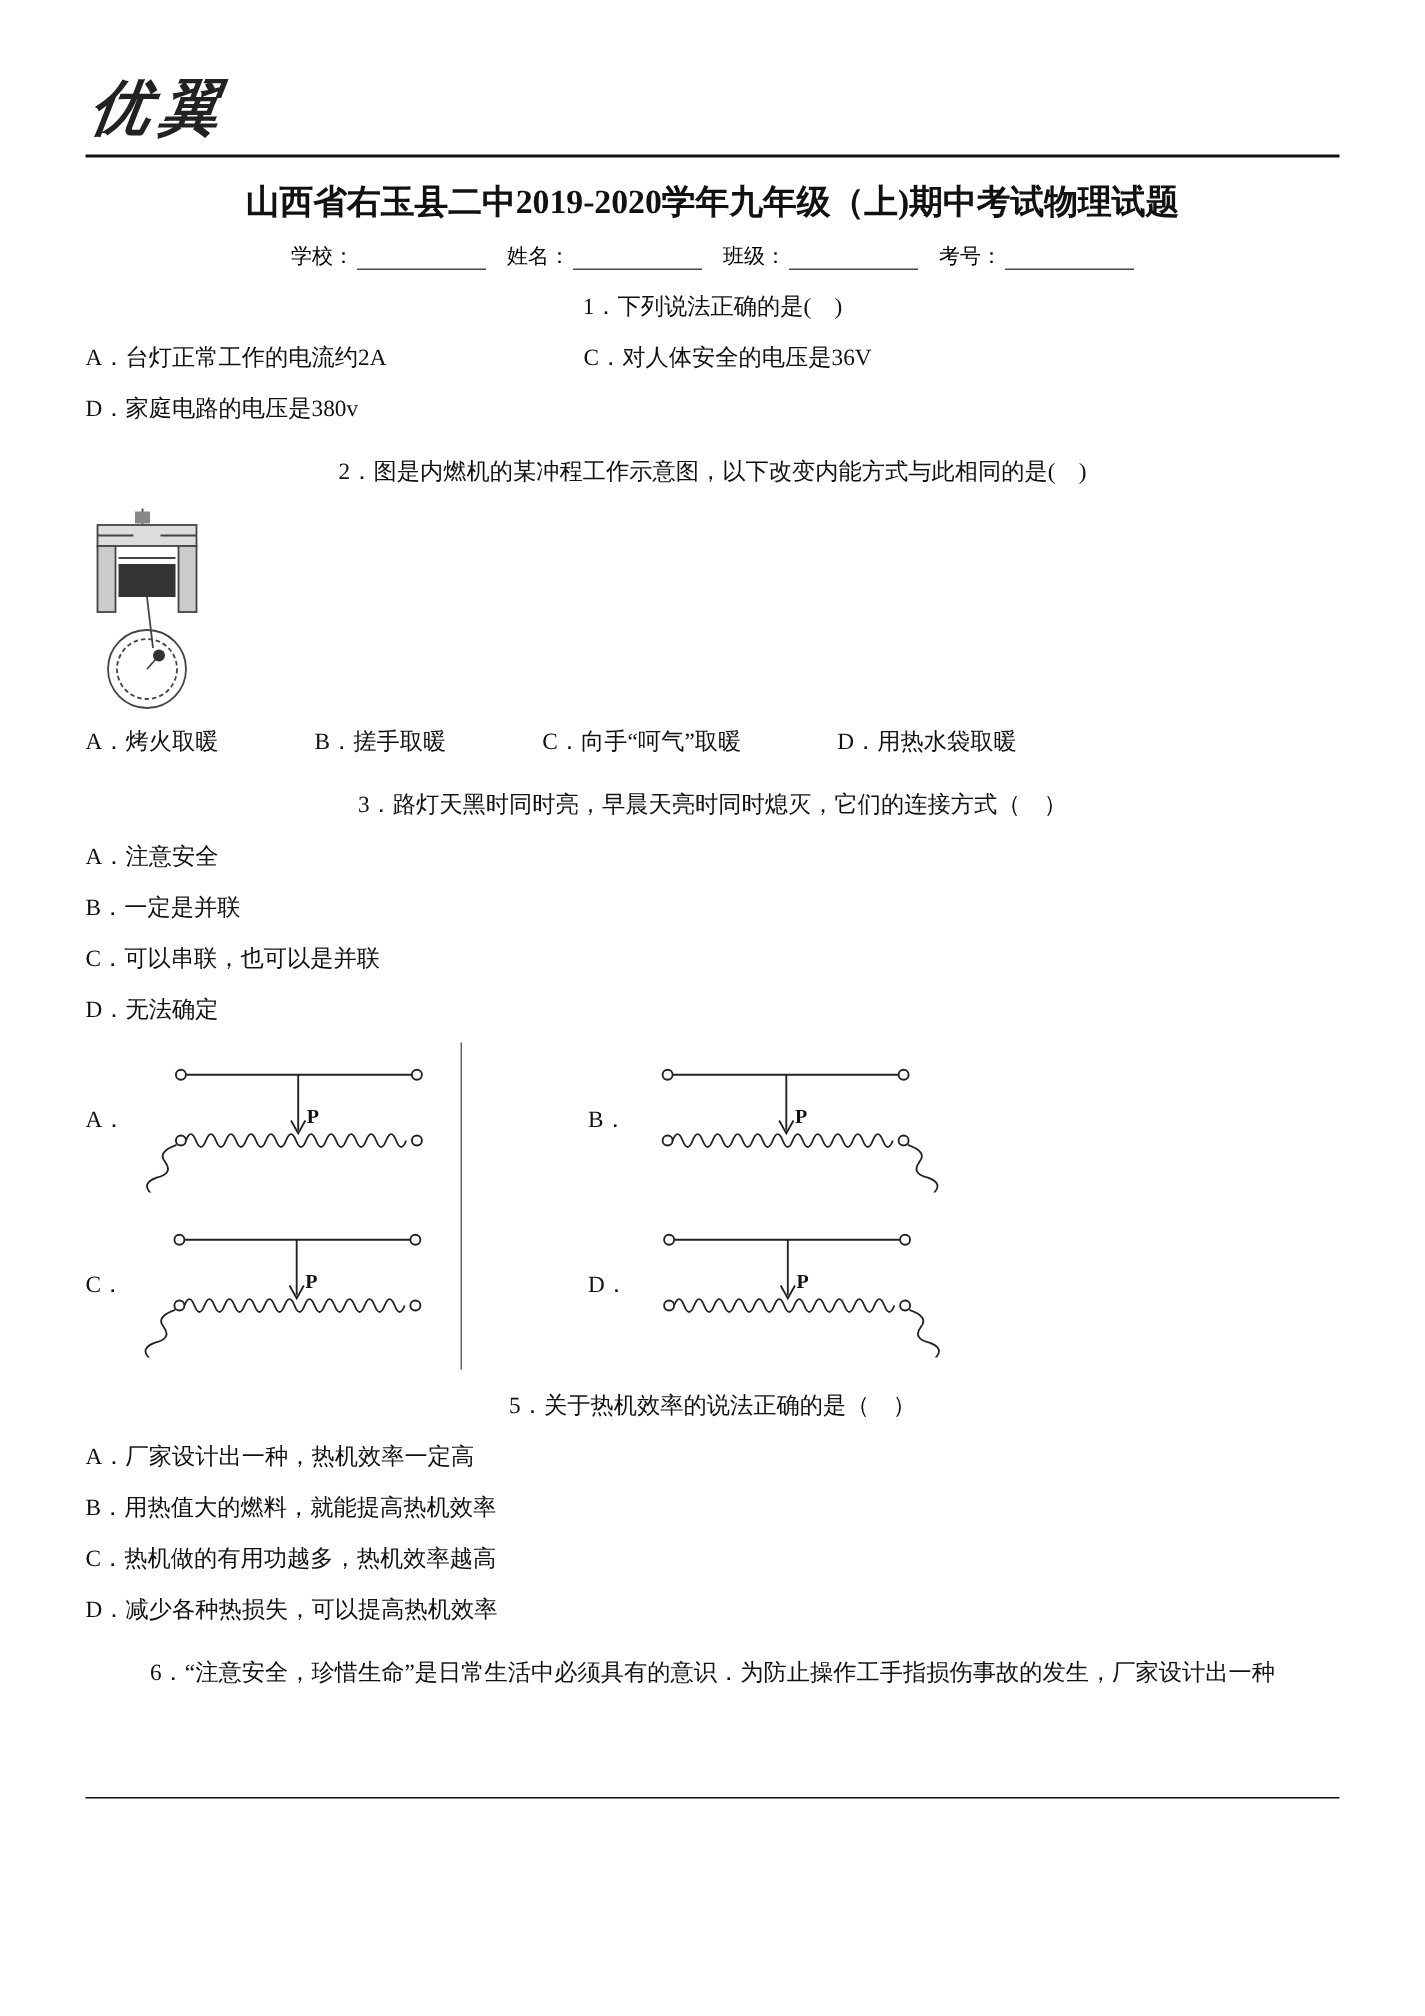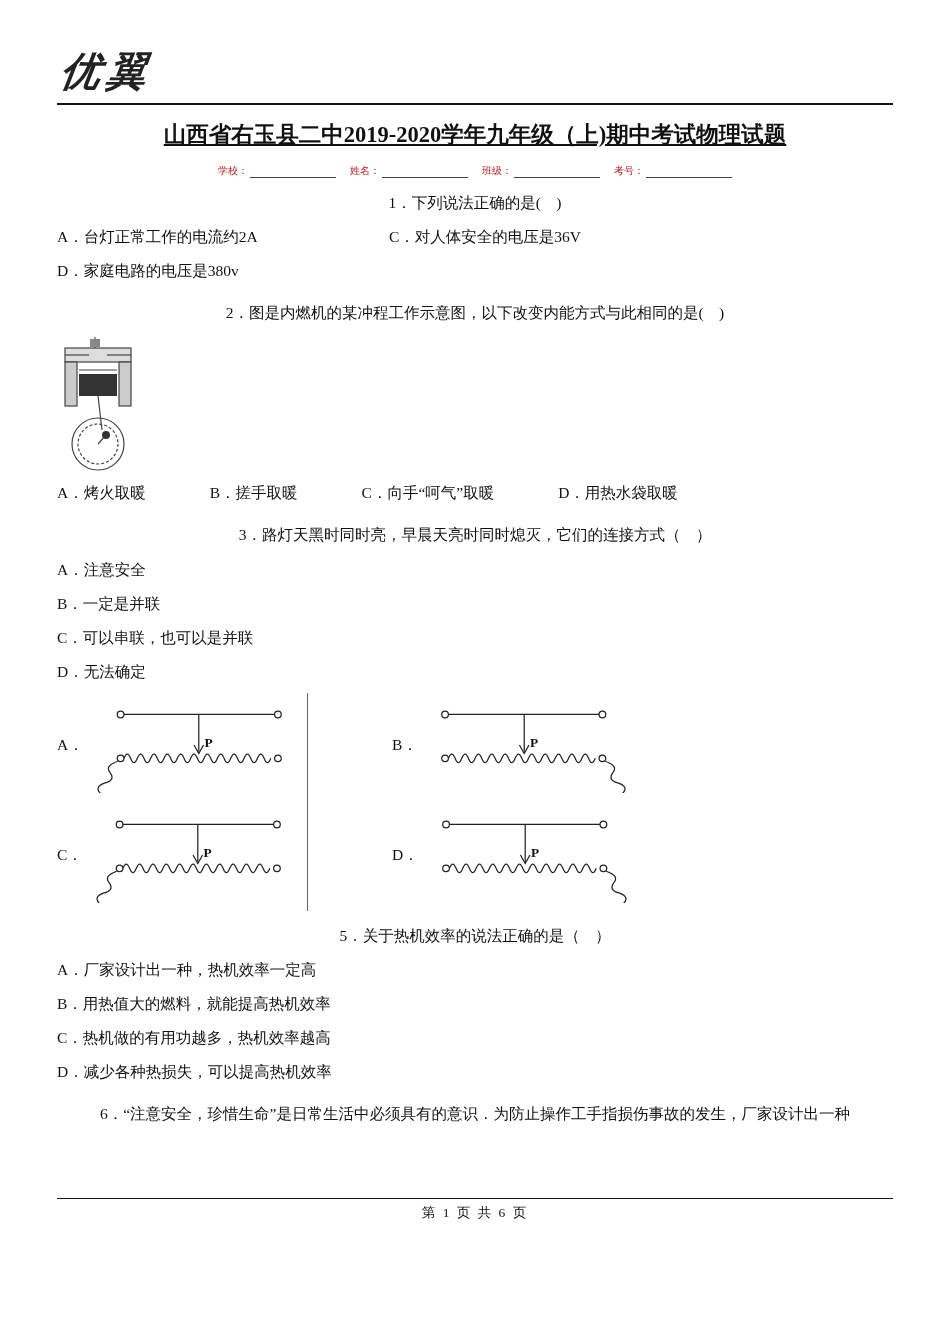--- a/index.html
+++ b/index.html
@@ -2,22 +2,22 @@
 <html><head>
 <meta charset="utf-8">
 <style>
   html,body{margin:0;padding:0;}
   body{background:#fff;font-family:"Liberation Serif","DejaVu Serif",serif;color:#111;}
   .page{position:relative;width:950px;height:1344px;background:#fff;padding:0 57px;box-sizing:border-box;overflow:hidden;}
   .logo{padding-top:44px;width:max-content;font-family:"Liberation Sans","DejaVu Sans",sans-serif;
         font-size:40px;font-weight:bold;font-style:italic;letter-spacing:6px;color:#222;
         transform:skewX(-8deg);transform-origin:left bottom;}
   .top-rule{border:0;border-top:2.5px solid #111;margin:4px 0 0 0;}
-  .title{font-size:22.5px;font-weight:bold;text-align:center;margin:14px 0 0 0;text-decoration:underline;}
-  .info-line{display:flex;justify-content:center;align-items:flex-end;font-size:10px;color:#b91c1c;margin-top:12px;}
+  .title{font-size:22.5px;font-weight:bold;text-align:center;margin:14px 0 0 0;}
+  .info-line{display:flex;justify-content:center;align-items:flex-end;font-size:14px;color:#000000;margin-top:12px;}
   .blank{display:inline-block;width:86px;border-bottom:1px solid #444;height:15px;margin:0 14px 0 2px;}
   .blank.last{margin-right:0;}
   .q{font-size:15.5px;line-height:2.2;}
   .stem{margin-top:8px;text-align:center;}
   .opt-grid2{display:grid;grid-template-columns:332px auto;}
   .opt-inline{display:flex;gap:64px;flex-wrap:nowrap;}
   .figure-engine{margin:6px 0 2px 2px;}
   .q4-figs{display:flex;margin-top:4px;}
   .fig-col{display:flex;flex-direction:column;gap:14px;padding:4px 0 8px 0;}
   .fig-col.left{width:250px;border-right:1px solid #666;}
@@ -182,16 +182,15 @@
     <div>C．热机做的有用功越多，热机效率越高</div>
     <div>D．减少各种热损失，可以提高热机效率</div>
   </div>
 
   <div class="q">
     <div class="stem">6．“注意安全，珍惜生命”是日常生活中必须具有的意识．为防止操作工手指损伤事故的发生，厂家设计出一种</div>
   </div>
 
   <div class="footer">
     <hr class="footer-rule">
-    <div class="footer-page">第 1 页 共 6 页</div>
   </div>
 
 </div>
 
 </body></html>

